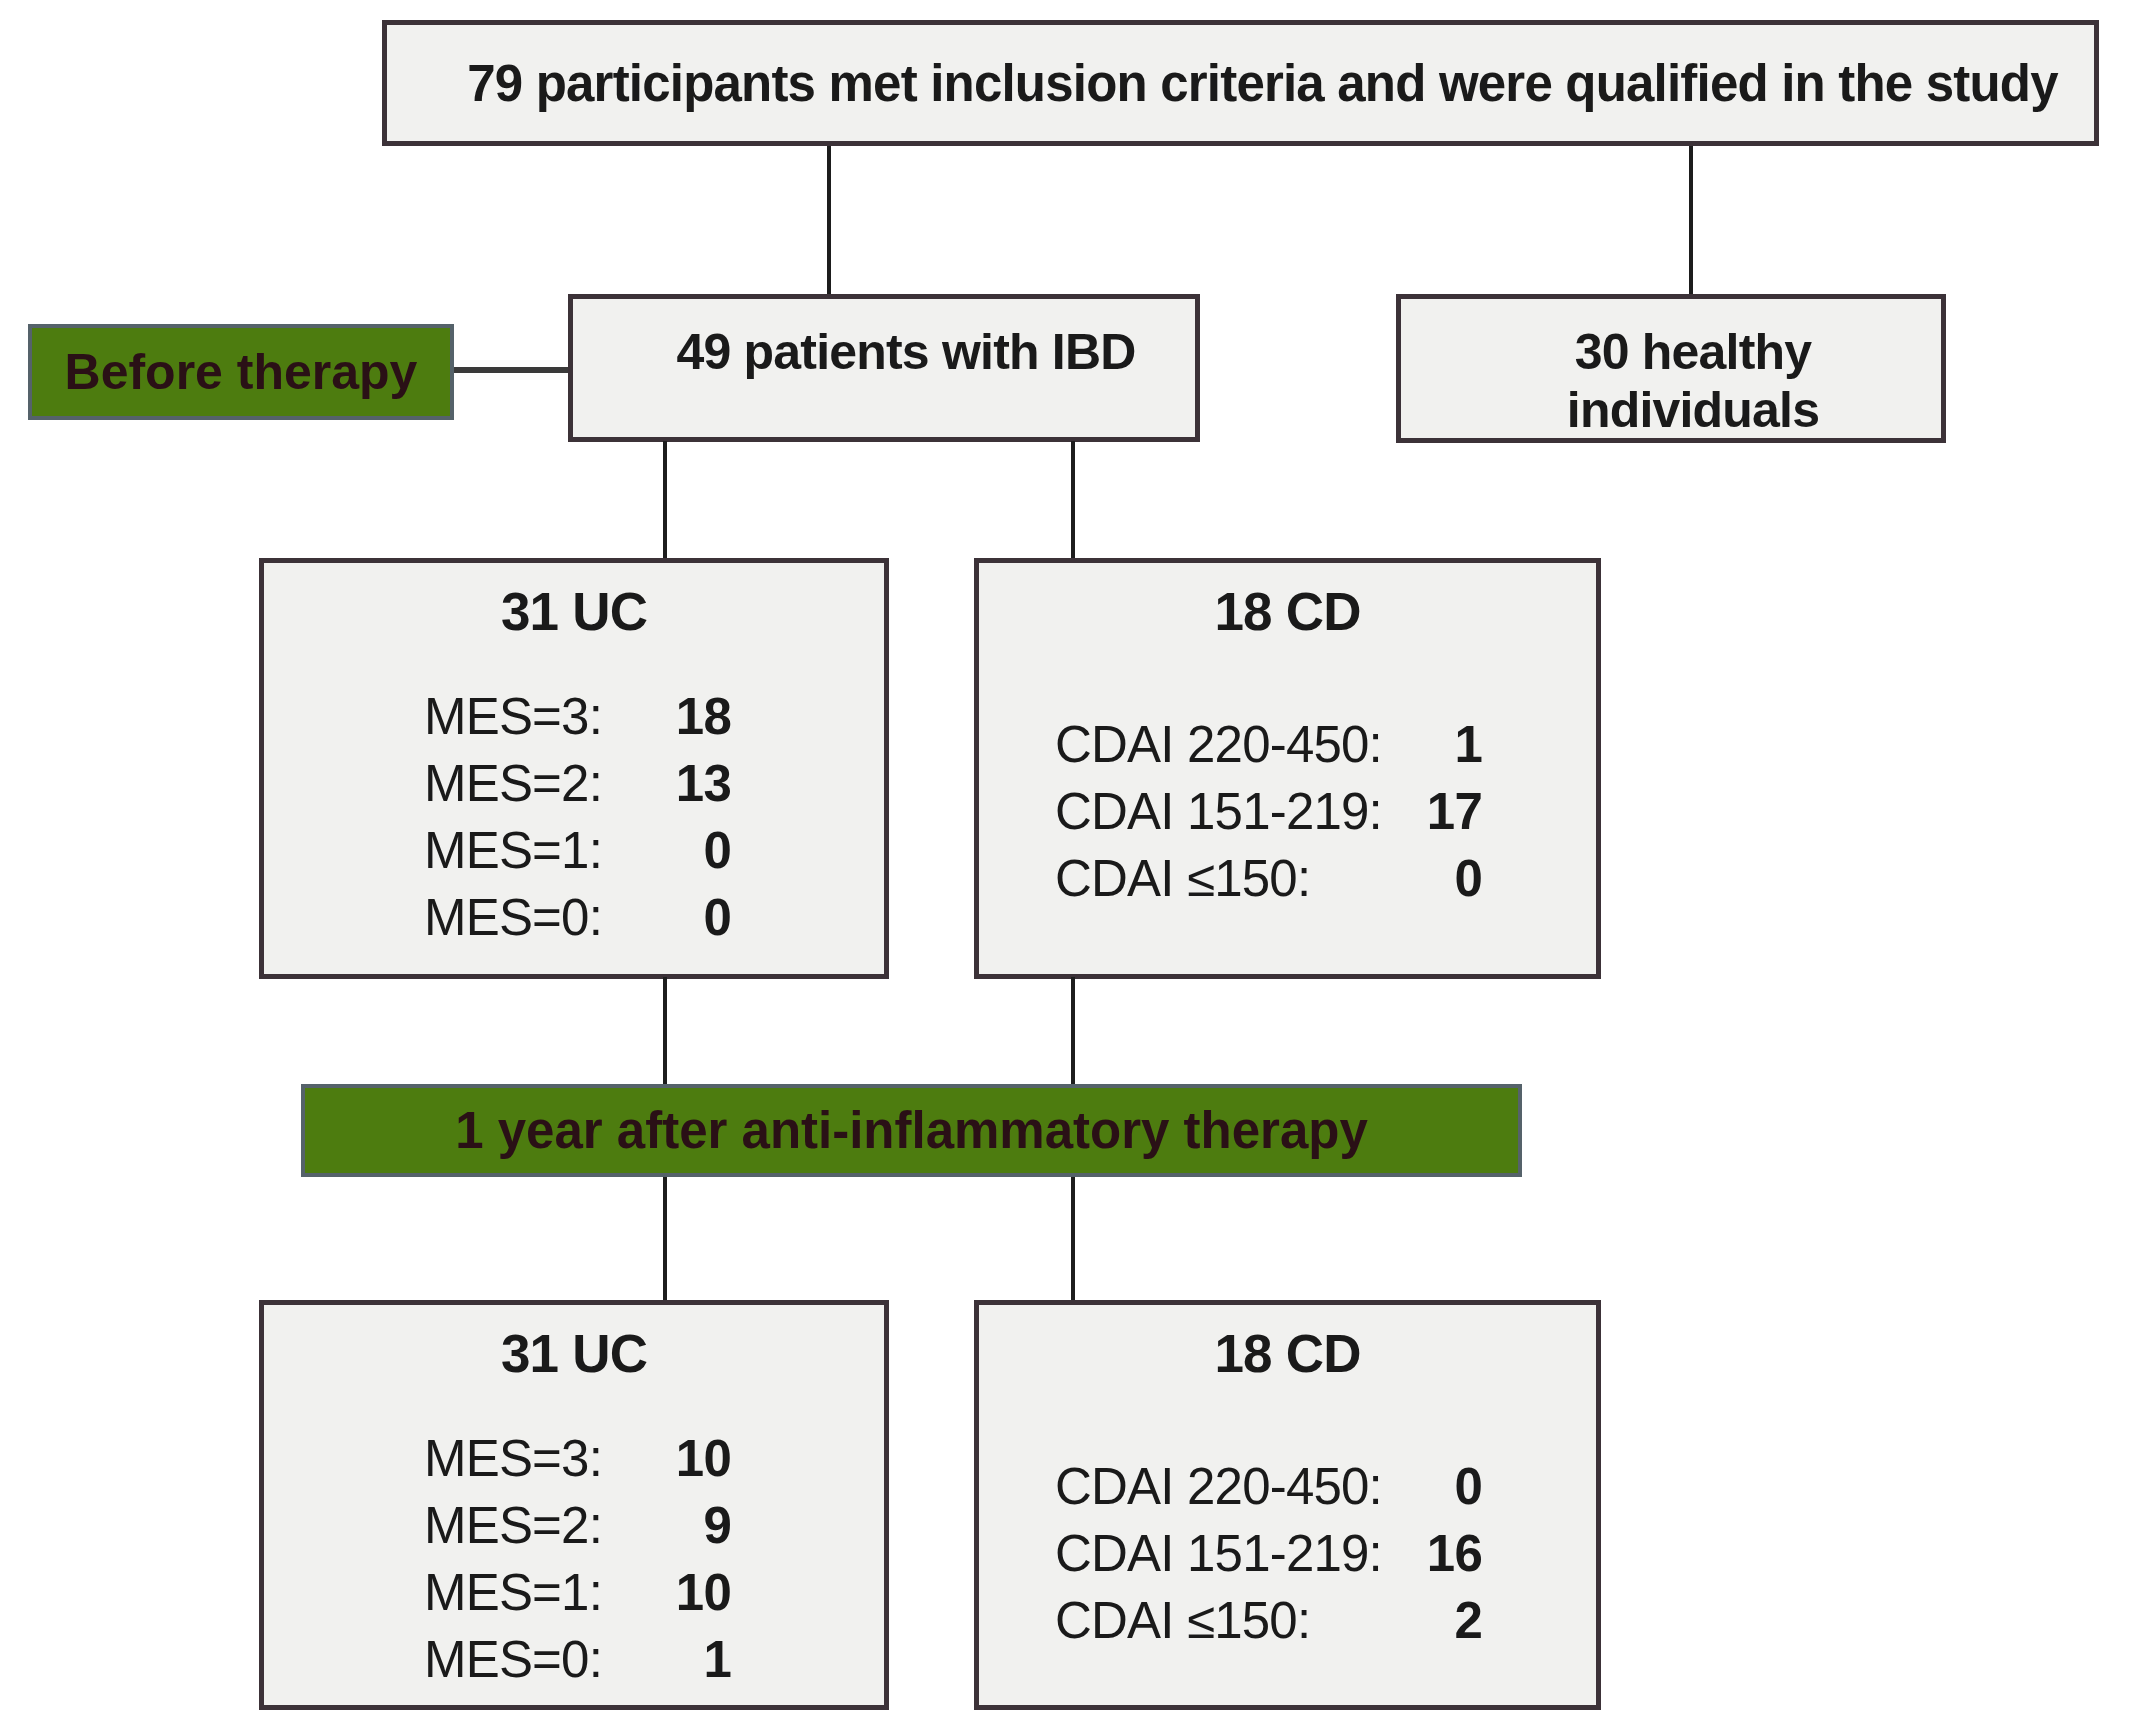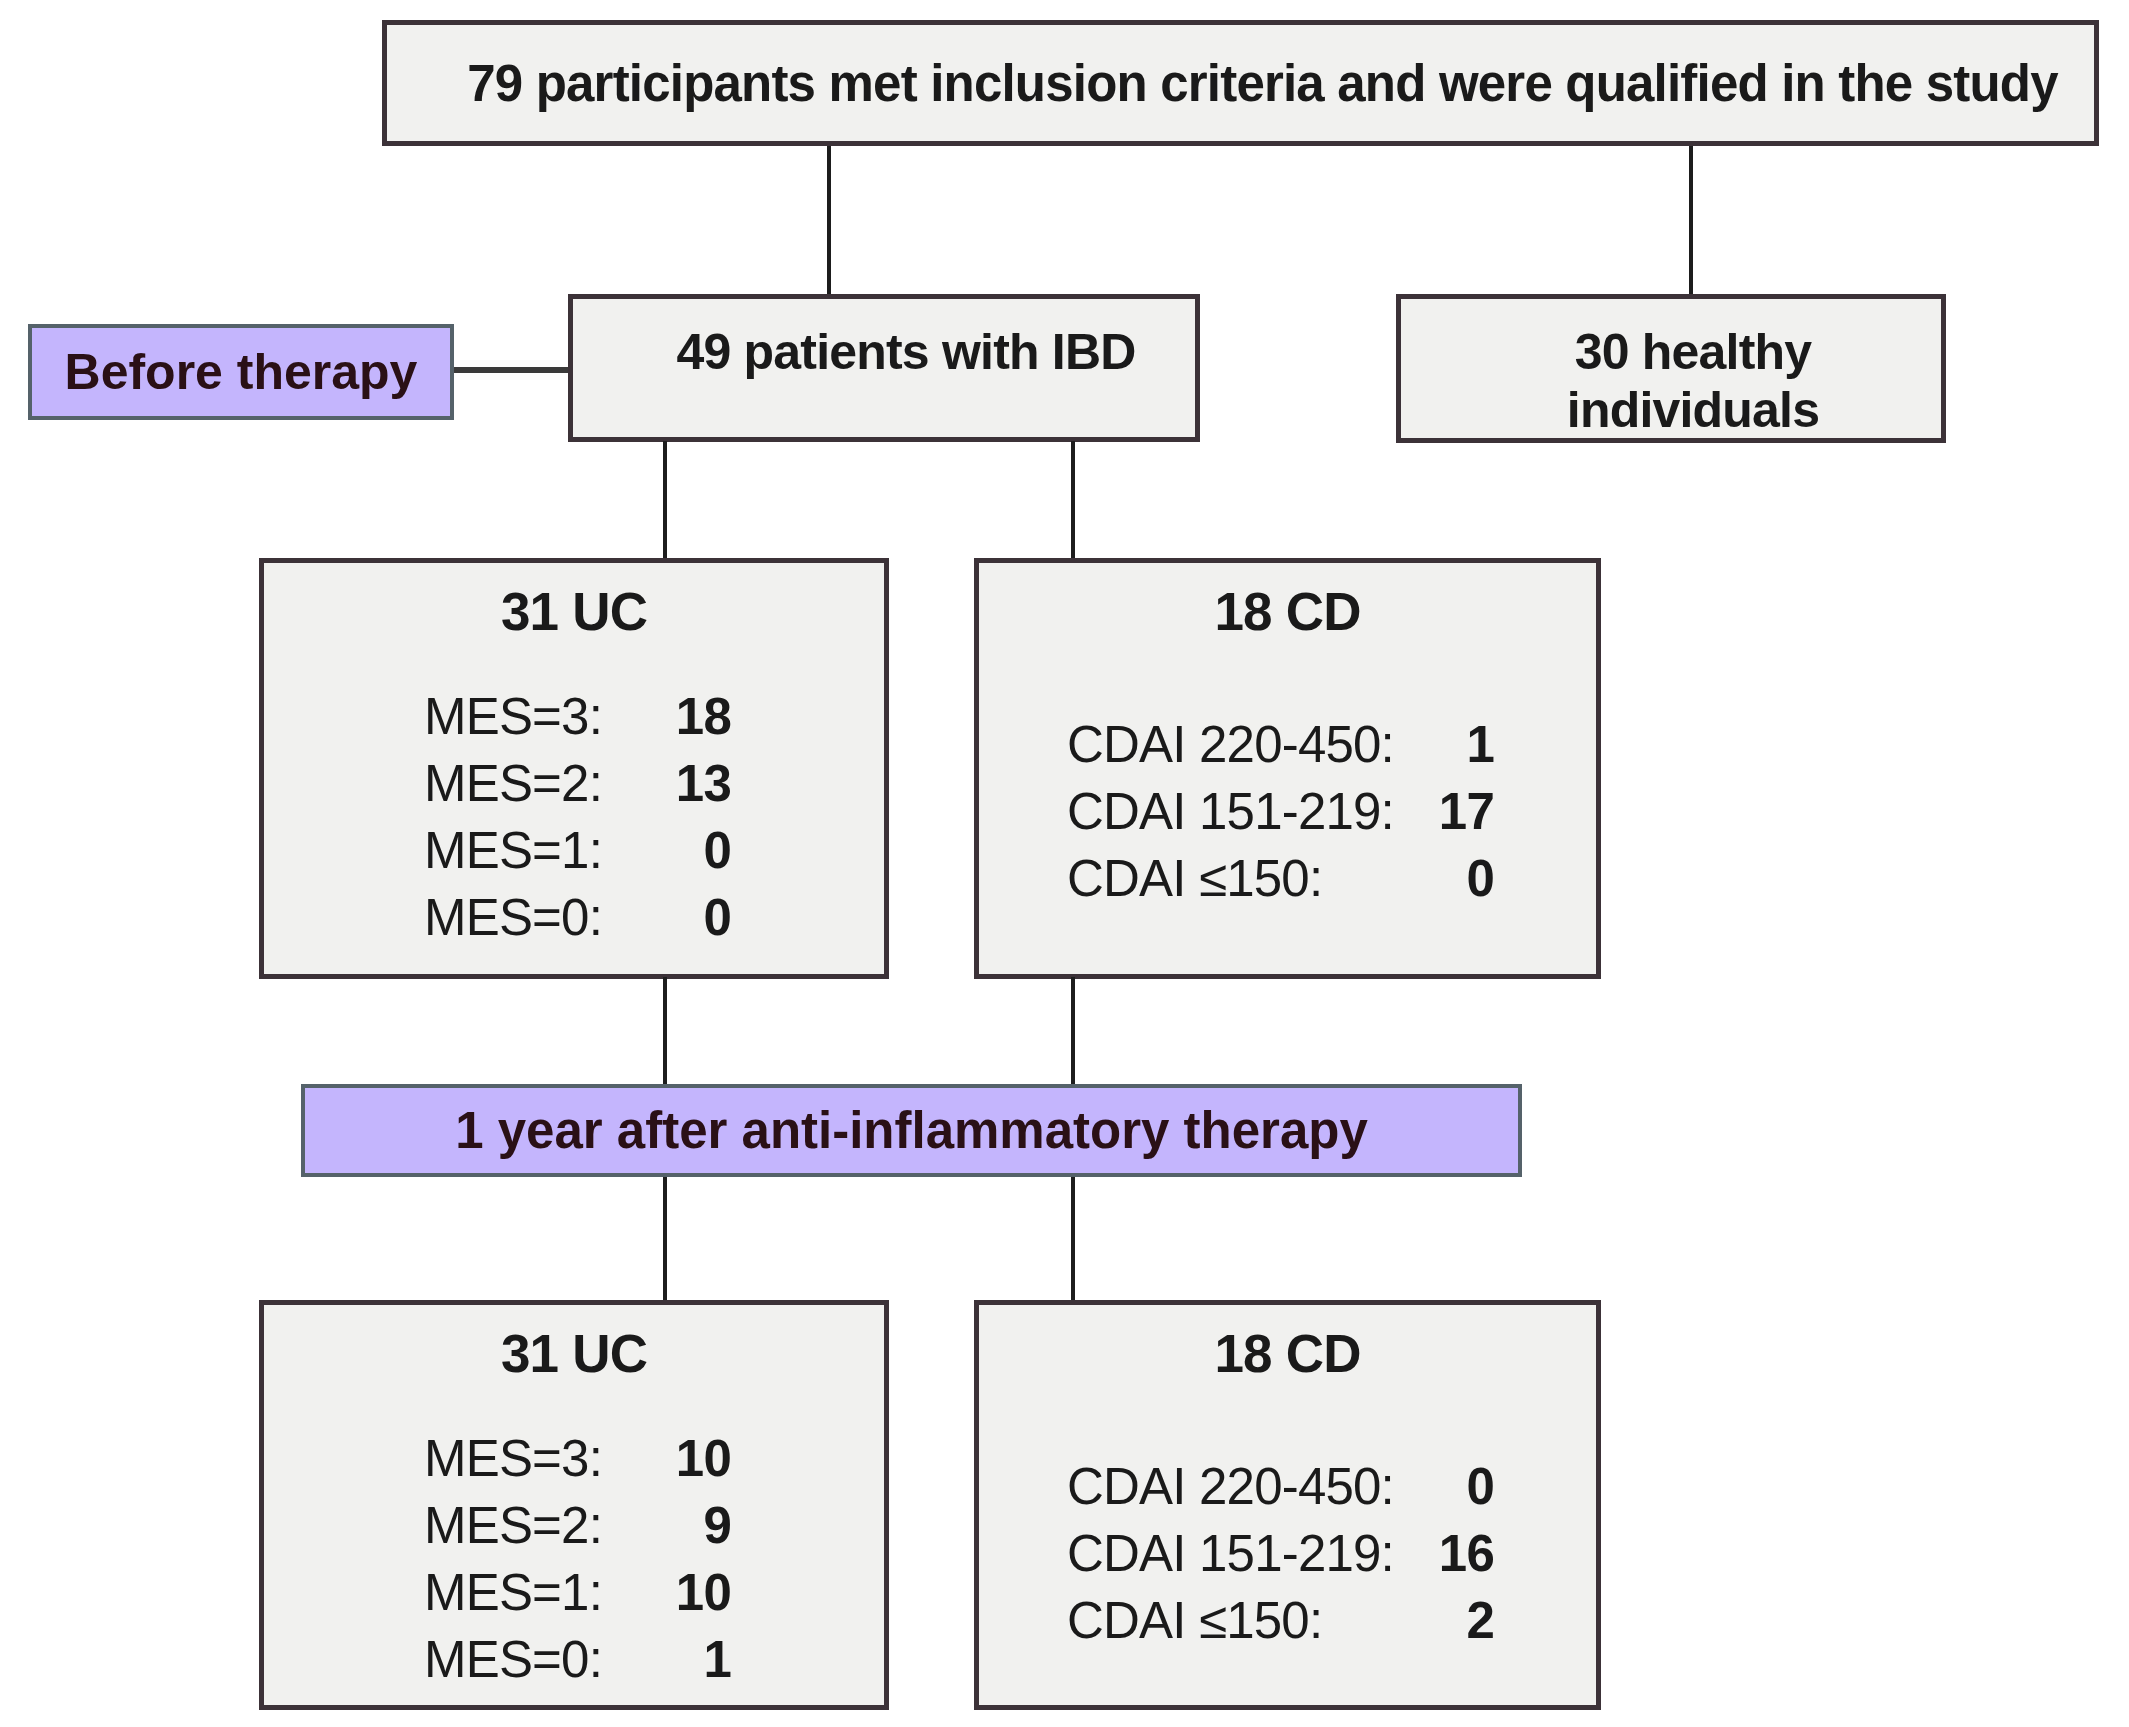--- a/index.html
+++ b/index.html
@@ -16,21 +16,21 @@
   }
   .gbox {
     position: absolute;
     background: #f1f1ef;
     border: 5.6px solid #3c3238;
     box-sizing: border-box;
     padding-left: 44px;
   }
   .bluebox {
     position: absolute;
-    background: #c4b5fd;
+    background: #4d7c0f;
     border: 4.8px solid #55626a;
     box-sizing: border-box;
     color: #2a1016;
     display: flex; align-items: center; justify-content: center;
     font-weight: bold;
   }
   .vline {
     position: absolute;
     width: 4px;
     background: #1d1d1d;
@@ -78,21 +78,21 @@
   #ibd-box        { left: 568px;  top: 294px;  width: 632px;  height: 148px; font-size: 50px; letter-spacing: -0.8px; }
   #healthy-box    { left: 1396px; top: 294px;  width: 550px;  height: 149px; font-size: 50px; letter-spacing: -0.8px; }
   #before-tag     { left: 28px;   top: 324px;  width: 426px;  height: 96px; font-size: 50px; border-width: 4px; }
   #uc-before-box  { left: 259px;  top: 558px;  width: 630px;  height: 421px; }
   #cd-before-box  { left: 974px; top: 558px;  width: 627px;  height: 421px; }
   #therapy-tag    { left: 301px;  top: 1084px; width: 1221px; height: 93px; font-size: 51px; }
   #uc-after-box   { left: 259px;  top: 1300px; width: 630px;  height: 410px; }
   #cd-after-box   { left: 974px; top: 1300px; width: 627px;  height: 410px; }
 
   #uc-before-stats, #uc-after-stats { left: 160px; width: 307px; top: 120px; }
-  #cd-before-stats, #cd-after-stats { left: 88px; width: 427px; top: 148px; }
+  #cd-before-stats, #cd-after-stats { left: 76px; width: 427px; top: 148px; }
 
   #line-top-ibd      { left: 827px; top: 146px;  height: 149px; }
   #line-top-healthy  { left: 1689px; top: 146px;  height: 149px; }
   #conn-before       { left: 454px;  top: 367px;  width: 114px; }
   #line-ibd-uc       { left: 663px;  top: 441px;  height: 118px; }
   #line-ibd-cd       { left: 1071px; top: 441px;  height: 118px; }
   #line-uc-bar       { left: 663px;  top: 977px; height: 108px; }
   #line-cd-bar       { left: 1071px; top: 977px; height: 108px; }
   #line-bar-uc       { left: 663px;  top: 1177px; height: 124px; }
   #line-bar-cd       { left: 1071px; top: 1177px; height: 124px; }

